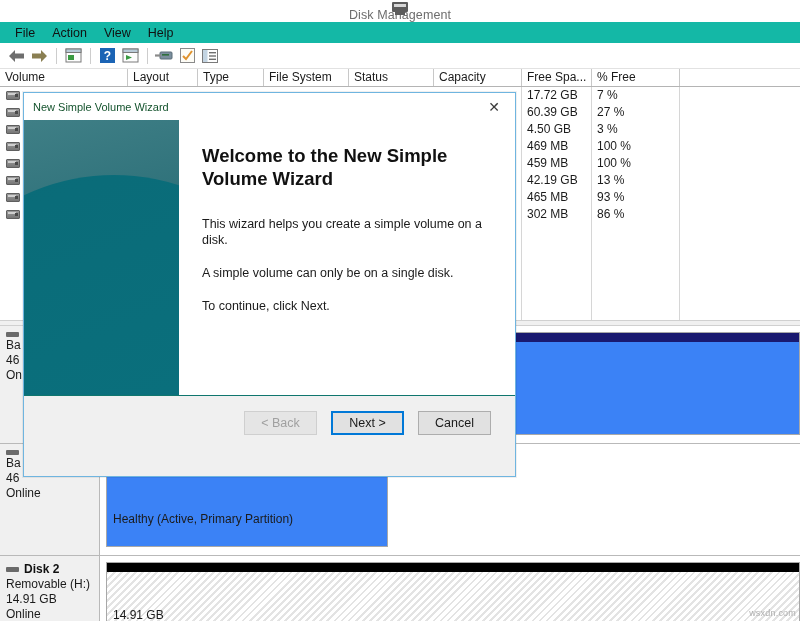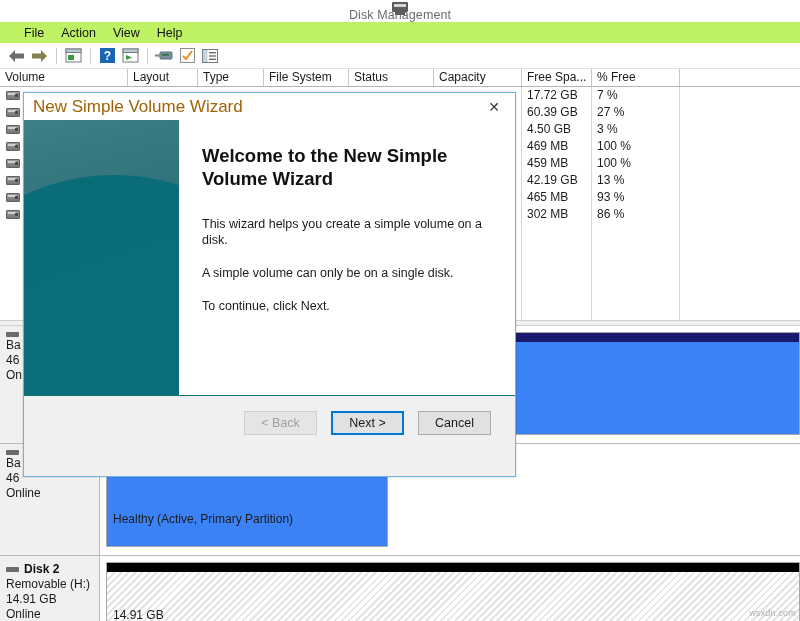--- a/index.html
+++ b/index.html
@@ -38,23 +38,23 @@
     position: absolute; left: 3px; top: 12px; width: 10px; height: 3px;
     background: #5c5c5c;
   }
   .titlebar-text {
     font-size: 12.5px; color: #6d6d6d; letter-spacing: .1px;
   }
 
   
   .menubar {
     position: absolute; left: 0; top: 22px; width: 800px; height: 21px;
-    background: #bef264;
+    background: #14b8a6;
     display: flex; align-items: center;
-    padding-left: 16px;
+    padding-left: 7px;
   }
   .menu-item {
     font-size: 12.5px; color: #111111;
     padding: 2px 9px 2px 8px;
     cursor: default;
   }
 
   
   .toolbar {
     position: absolute; left: 0; top: 43px; width: 800px; height: 26px;
@@ -172,21 +172,21 @@
     background: #f0f0f0;
     border: 1px solid #6fb5e0;
     box-shadow: 0 0 0 1px rgba(0,0,0,.06);
     z-index: 50;
   }
   .dlg-title {
     height: 27px; background: #ffffff;
     display: flex; align-items: center; justify-content: space-between;
     padding-left: 9px;
   }
-  .dlg-title-text { font-size: 17px; color: #a16207; }
+  .dlg-title-text { font-size: 11px; color: #14532d; }
   .dlg-close {
     width: 42px; height: 27px;
     display: flex; align-items: center; justify-content: center;
     font-size: 14px; color: #3a3a3a;
   }
   .dlg-body {
     position: relative;
     height: 330px; background: #ffffff; display: flex;
   }
   .dlg-banner {

